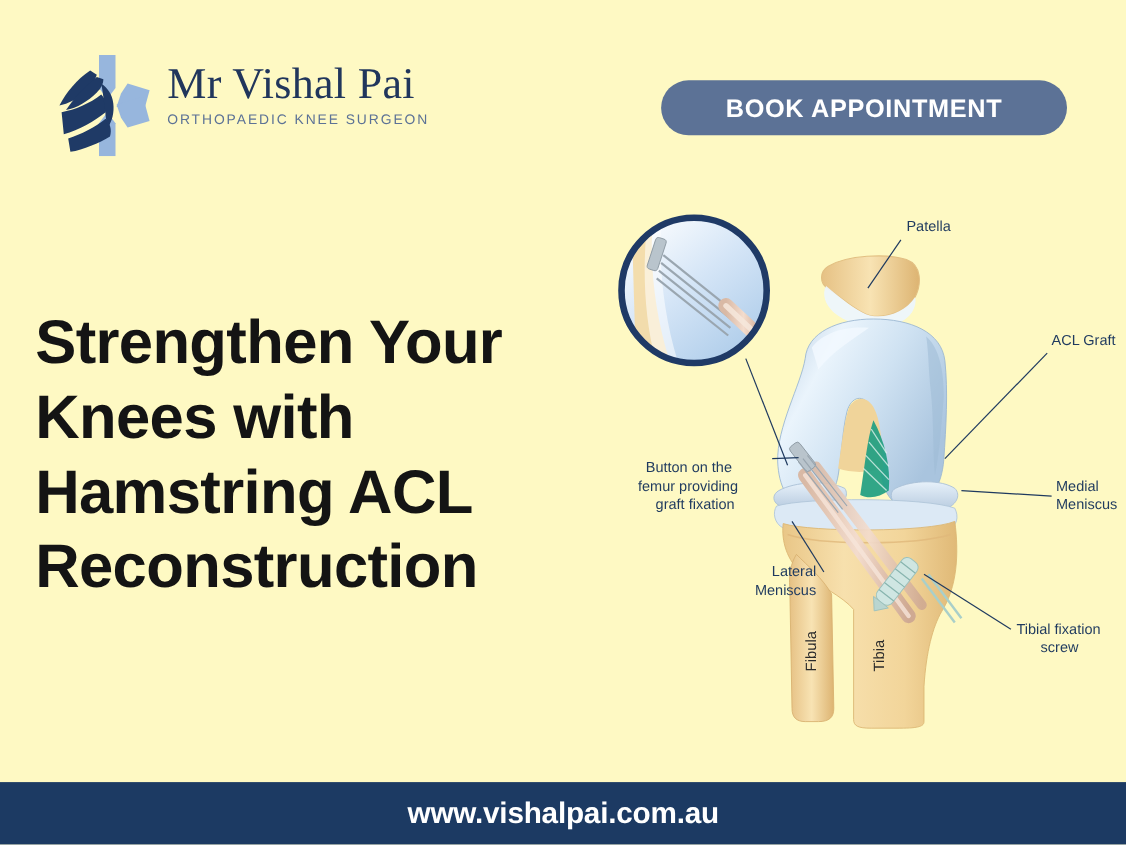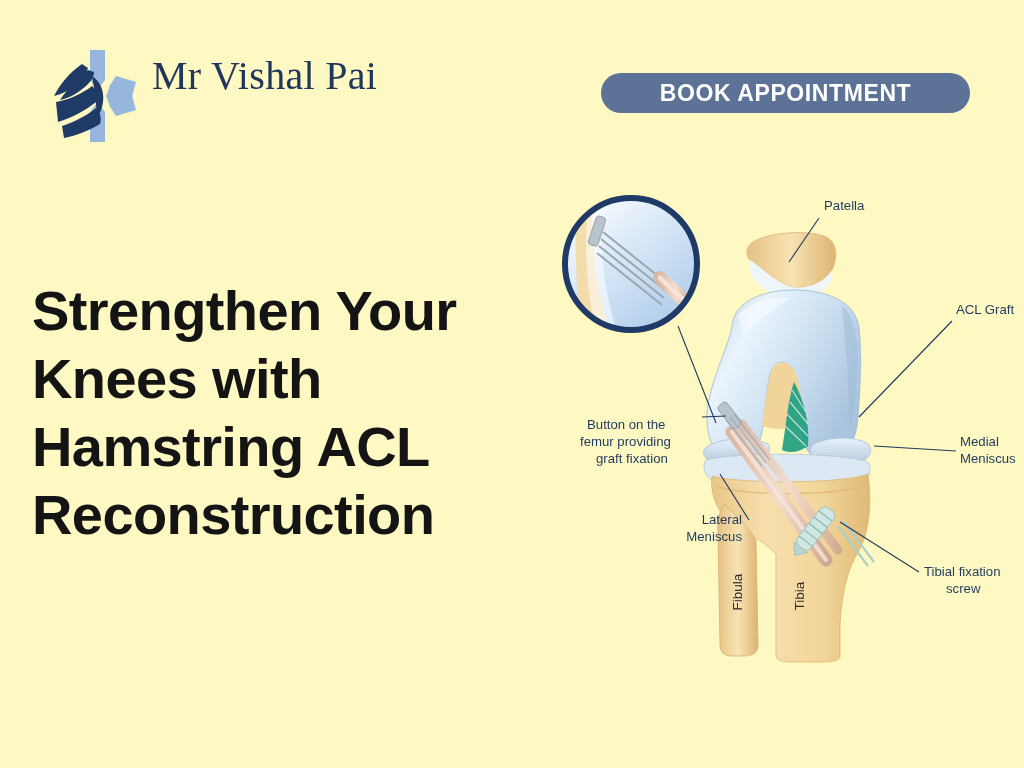--- a/index.html
+++ b/index.html
@@ -58,21 +58,21 @@
     color: #5c7296;
     white-space: nowrap;
   }
 
   
   .cta-button {
     position: absolute;
     left: 601px;
     top: 73px;
     width: 369px;
-    height: 40px;
+    height: 50px;
     border: none;
     border-radius: 26px;
     background: #5c7296;
     color: #ffffff;
     font-family: "Liberation Sans", sans-serif;
     font-size: 23px;
     font-weight: bold;
     letter-spacing: 0.6px;
     cursor: pointer;
     padding: 0;
@@ -161,20 +161,21 @@
           <path d="M40 20 C30 28, 20 38, 12 50 C22 48, 32 42, 40 34 C44 30, 46 26, 46 22 Z"></path>
           <path d="M8 52 C20 50, 34 44, 44 36 C48 40, 50 46, 48 52 C38 60, 24 68, 10 72 Z"></path>
           <path d="M14 76 C26 72, 38 66, 48 58 C52 62, 54 68, 52 74 C42 80, 28 86, 16 88 Z"></path>
           <path d="M44 26 C50 30, 54 36, 55 44 C56 52, 54 60, 50 66 C48 60, 48 52, 47 46 C46 38, 45 31, 44 26 Z"></path>
         </g>
       </svg>
     </div>
 
     <div class="logo-text">
       <div class="logo-name">Mr Vishal Pai</div>
+      <div class="logo-tagline">ORTHOPAEDIC KNEE SURGEON</div>
     </div>
   </div>
 
   <button class="cta-button">BOOK APPOINTMENT</button>
 
   <h1 class="headline">Strengthen Your Knees with Hamstring ACL Reconstruction</h1>
 
   <div class="illustration">
     <svg width="468" height="500" viewBox="0 0 468 500" xmlns="http://www.w3.org/2000/svg">
       <defs>
@@ -358,14 +359,17 @@
       <text class="anno" x="186" y="367" text-anchor="end">Meniscus</text>
 
       <text class="anno" x="368" y="402" text-anchor="start">Tibial fixation</text>
       <text class="anno" x="390" y="419" text-anchor="start">screw</text>
 
       <text class="anno-bone" x="186" y="418" transform="rotate(-90 186 418)" text-anchor="middle">Fibula</text>
       <text class="anno-bone" x="248" y="422" transform="rotate(-90 248 422)" text-anchor="middle">Tibia</text>
     </svg>
   </div>
 
+  <div class="footer-bar">
+    <span class="footer-url">www.vishalpai.com.au</span>
+  </div>
 
 </div>
 
 </body></html>

